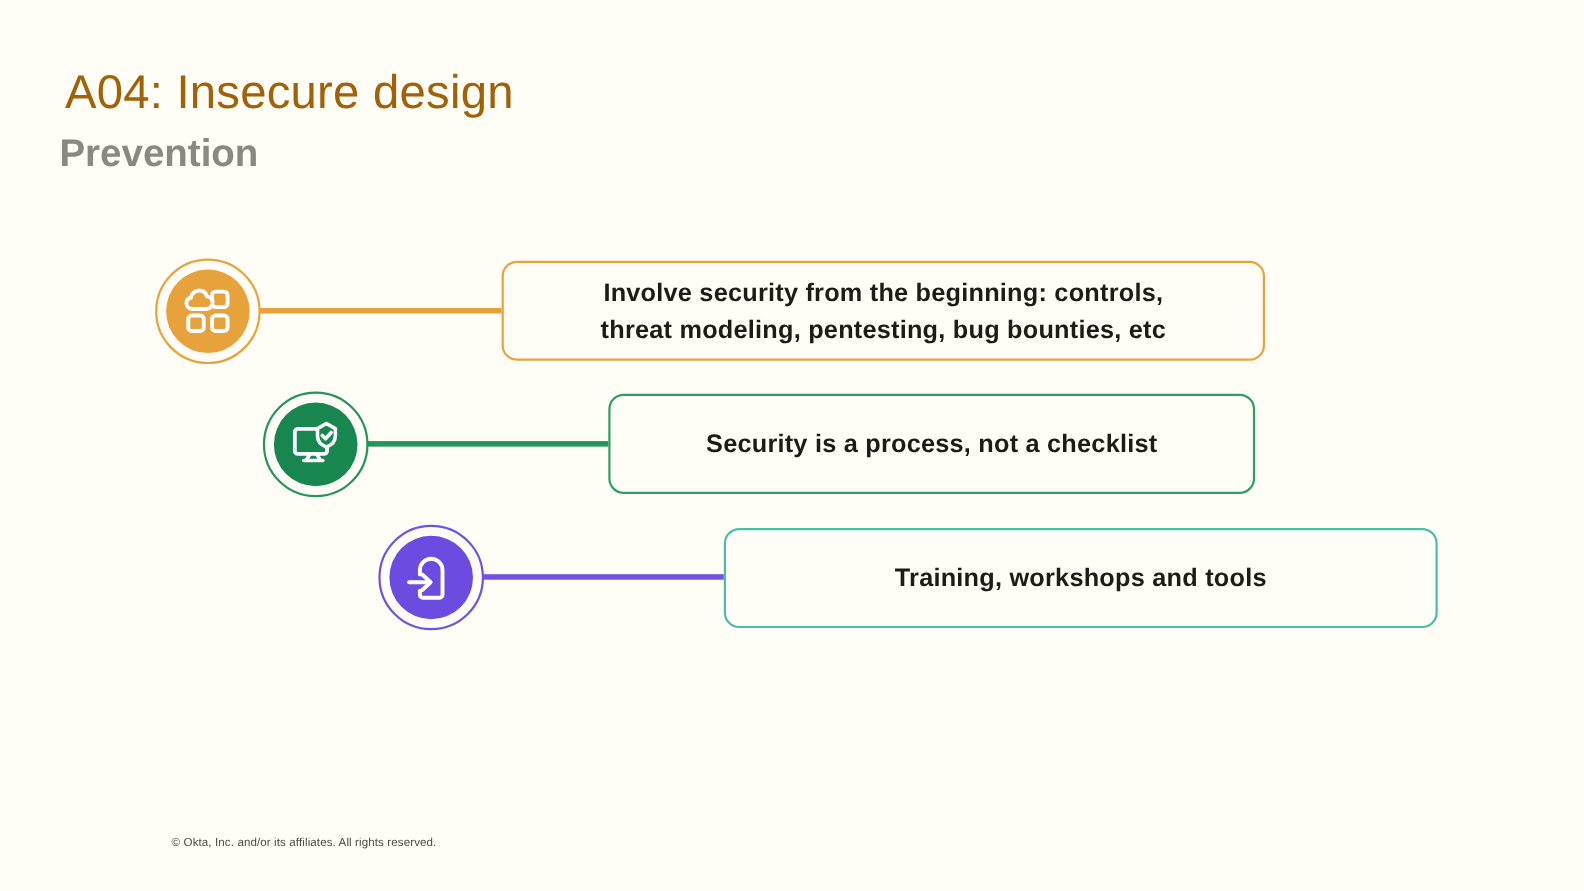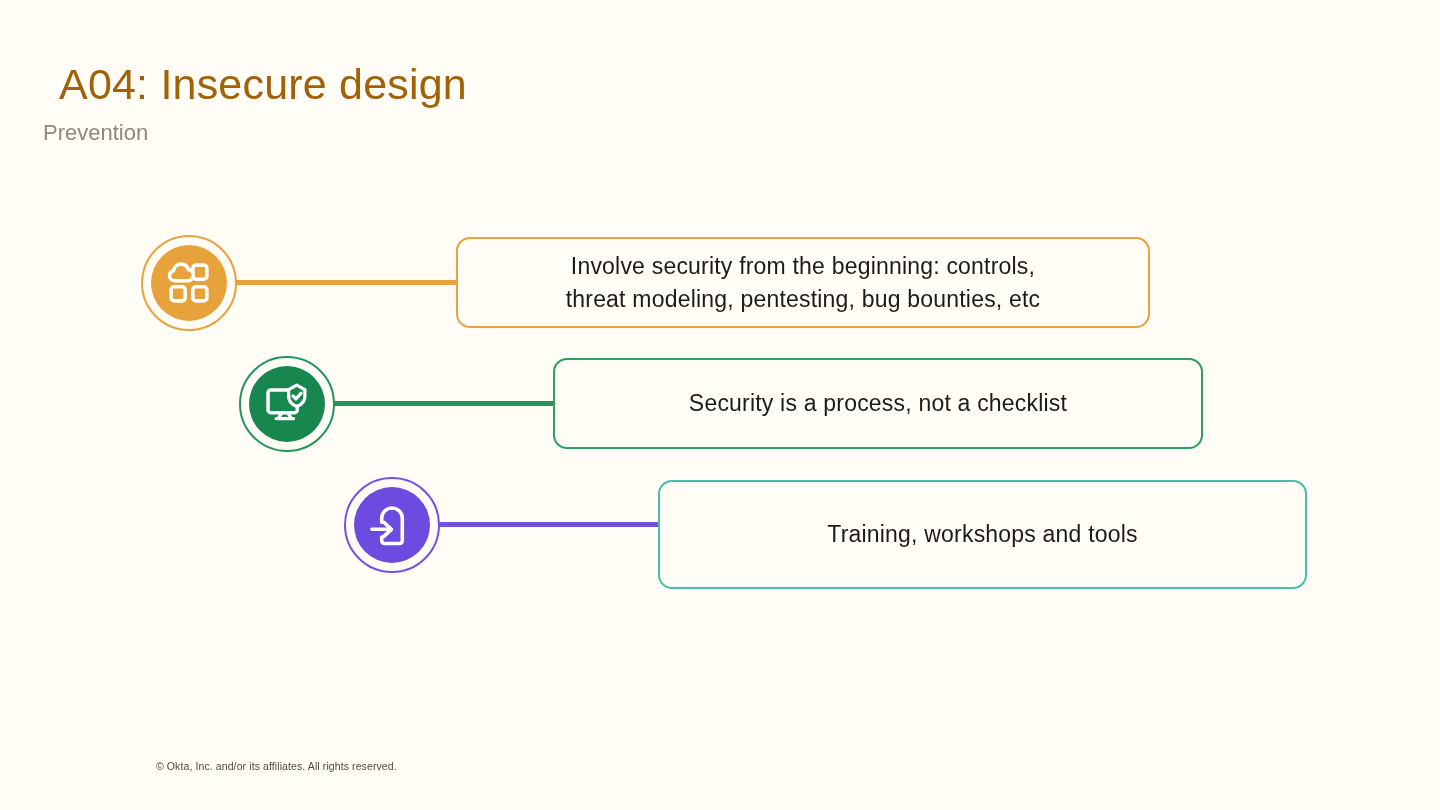--- a/index.html
+++ b/index.html
@@ -6,55 +6,55 @@
   body {
     width:1440px; height:810px; position:relative; overflow:hidden;
     background:#FFFDF6;
     font-family:"Liberation Sans", sans-serif;
   }
   .title {
     position:absolute; left:59px; top:60px;
     font-size:43px; font-weight:500; color:#a16207; letter-spacing:0.2px;
   }
   .subtitle {
-    position:absolute; left:43px; top:120px;
-    font-size:22px; font-weight:400; color:#8C8880;
+    position:absolute; left:54px; top:120px;
+    font-size:35px; font-weight:700; color:#8C8880;
   }
   .row { position:absolute; left:0; top:0; width:0; height:0; }
   .badge {
     position:absolute; width:96px; height:96px; border-radius:50%;
     border:2.5px solid var(--ring); box-sizing:border-box;
     display:flex; align-items:center; justify-content:center; z-index:2;
     background:#FFFDF6;
   }
   .badge-inner {
     width:76px; height:76px; border-radius:50%; background:var(--fill);
     display:flex; align-items:center; justify-content:center;
   }
   .badge-inner svg { display:block; }
   .connector { position:absolute; height:5px; background:var(--ring); z-index:1; }
   .callout {
     position:absolute; box-sizing:border-box; z-index:1;
     border:2px solid var(--border); border-radius:14px; background:#FFFDF6;
     display:flex; align-items:center; justify-content:center;
     text-align:center; font-size:23px; line-height:33px; color:#1E1B16;
-    white-space:pre-line; letter-spacing:0.2px;
+    white-space:pre-line; letter-spacing:0.2px;font-weight:bold;
   }
   
   #row-0 .badge     { left:141px; top:235px; }
   #row-0 .connector { left:233px; top:280px; width:223px; }
   #row-0 .callout   { left:456px; top:237px; width:694px; height:91px; }
   
   #row-1 .badge     { left:239px; top:356px; }
   #row-1 .connector { left:331px; top:401px; width:222px; }
-  #row-1 .callout   { left:553px; top:358px; width:650px; height:91px; }
+  #row-1 .callout   { left:553px; top:358px; width:588px; height:91px; }
   
   #row-2 .badge     { left:344px; top:477px; }
   #row-2 .connector { left:436px; top:522px; width:222px; }
-  #row-2 .callout   { left:658px; top:480px; width:649px; height:109px; }
+  #row-2 .callout   { left:658px; top:480px; width:649px; height:91px; }
 
   .footer {
     position:absolute; left:140px; top:760px;
     font-size:10.5px; color:#4E4A46; letter-spacing:0.1px;margin-left:16px;
   }
 </style>
 </head>
 <body>
 
 <div class="title">A04: Insecure design</div>

